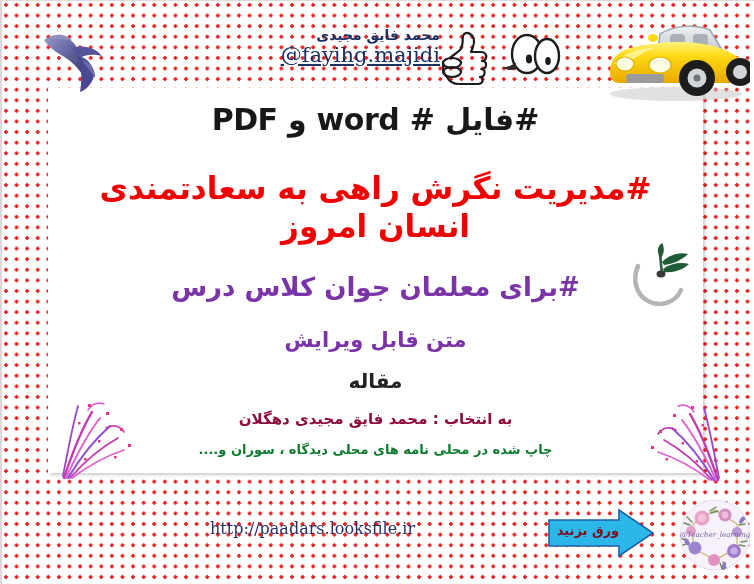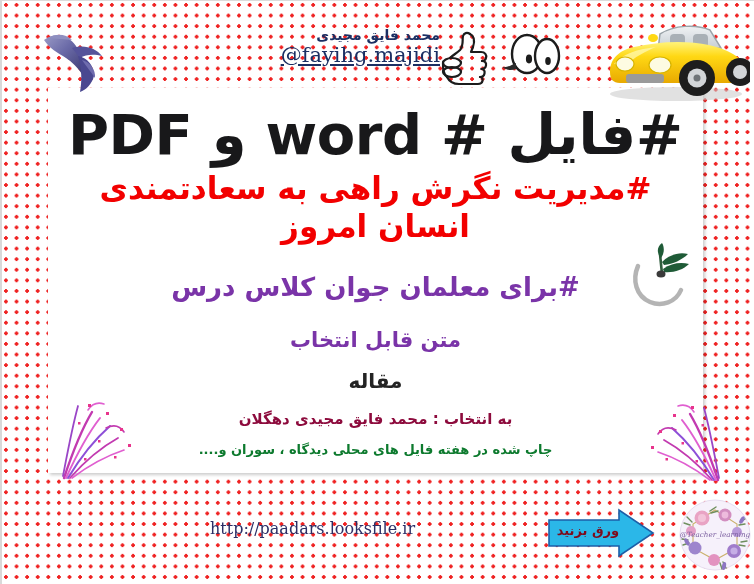--- a/index.html
+++ b/index.html
@@ -84,21 +84,21 @@
     direction: rtl;
     text-align: center;
     font-family: "DejaVu Sans", sans-serif;
     white-space: nowrap;
   }
 
   #title-main {
     position: absolute;
     left: 0; right: 0;
     top: 14px;
-    font-size: 56px;
+    font-size: 30px;
     font-weight: 700;
     color: #18181a;
     letter-spacing: -0.5px;
   }
 
   #heading-red {
     position: absolute;
     left: 14px; right: 14px;
     top: 82px;
     font-size: 31px;
@@ -363,24 +363,24 @@
 
   <div class="handle-block">
     <div class="handle-fa">محمد فایق مجیدی</div>
     <div class="handle-en">@fayihg.majidi</div>
   </div>
 
   <div id="card">
     <div class="line" id="title-main">#فایل # word و PDF</div>
     <div class="line" id="heading-red">#مدیریت نگرش راهی به سعادتمندی انسان امروز</div>
     <div class="line" id="subhead-purple">#برای معلمان جوان کلاس درس</div>
-    <div class="line" id="editable-purple">متن قابل انتخاب</div>
+    <div class="line" id="editable-purple">متن قابل ویرایش</div>
     <div class="line" id="doc-type">مقاله</div>
     <div class="line" id="credit-maroon">به انتخاب : محمد فایق مجیدی دهگلان</div>
-    <div class="line" id="published-green">چاپ شده در هفته فایل های محلی دیدگاه ، سوران و....</div>
+    <div class="line" id="published-green">چاپ شده در محلی نامه های محلی دیدگاه ، سوران و....</div>
   </div>
 
   <div id="site-url">http://paadars.looksfile.ir</div>
 
   <div id="next-button">
     <svg viewBox="0 0 108 50" width="108" height="50">
       <path d="M2 12 L72 12 L72 2 L106 25 L72 48 L72 38 L2 38 Z" fill="#2bb7e8" stroke="#1d5fa8" stroke-width="1.6" stroke-linejoin="miter"></path>
     </svg>
     <span class="btn-label">ورق بزنید</span>
   </div>

